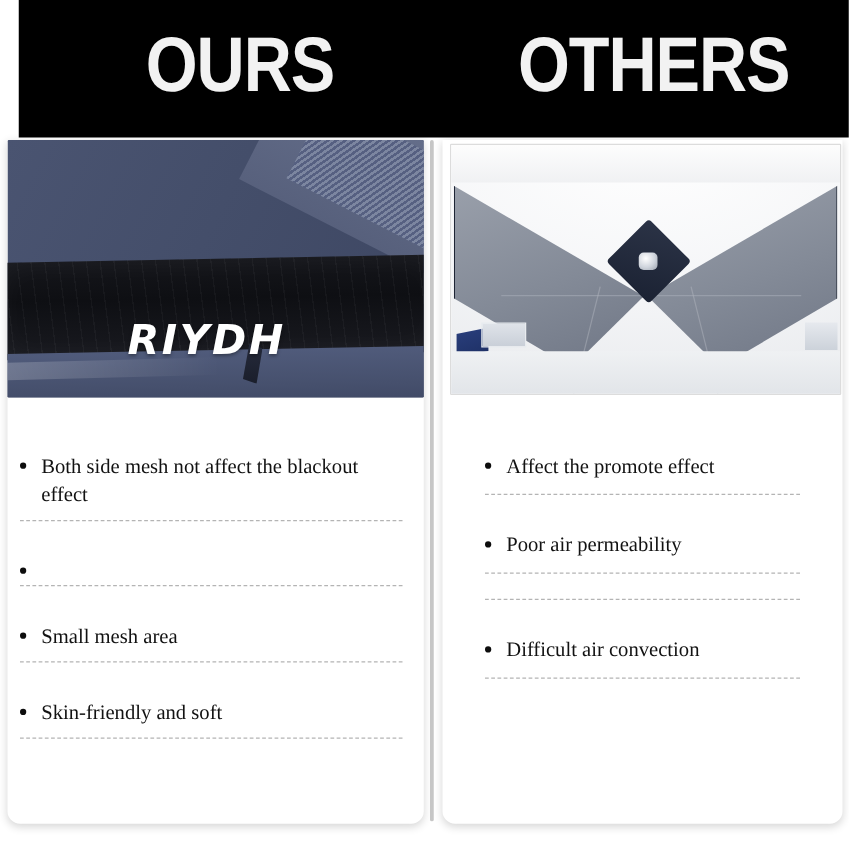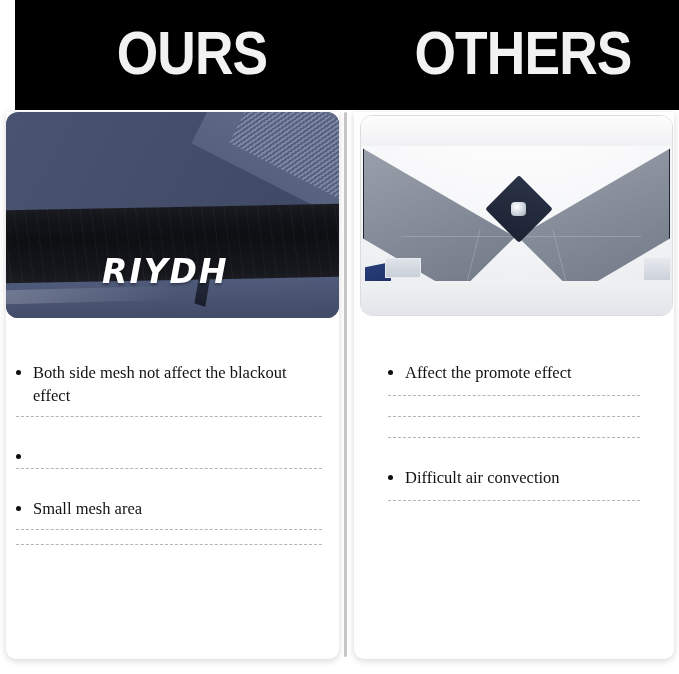--- a/index.html
+++ b/index.html
@@ -55,21 +55,21 @@
     left: 344px; top: 112px;
     width: 3px; height: 545px;
     background: #c6c6c6;
     border-radius: 2px;
   }
 
   
   .photo {
     position: absolute;
     overflow: hidden;
-    border-radius: 12px;
+    border-radius: 1px;
   }
   .photo.left {
     left: 6px; top: 112px;
     width: 333px; height: 206px;
   }
   .photo.right {
     left: 360px; top: 115px;
     width: 313px; height: 201px;
     border: 1px solid #dcdcdc;
     box-sizing: border-box;
@@ -318,30 +318,38 @@
     <span class="bullet"></span>
   </div>
   <div class="dashline"></div>
 
   <div class="feature-item">
     <span class="bullet"></span>
     <span class="feature-text">Small mesh area</span>
   </div>
   <div class="dashline"></div>
 
+  <div class="feature-item">
+    <span class="bullet"></span>
+    <span class="feature-text">Skin-friendly and soft</span>
+  </div>
   <div class="dashline"></div>
 </div>
 
 <div class="feature-list right">
   <div class="feature-item">
     <span class="bullet"></span>
     <span class="feature-text">Affect the promote effect</span>
   </div>
   <div class="dashline"></div>
 
+  <div class="feature-item">
+    <span class="bullet"></span>
+    <span class="feature-text">Poor air permeability</span>
+  </div>
   <div class="dashline"></div>
 
   <div class="dashline"></div>
 
   <div class="feature-item">
     <span class="bullet"></span>
     <span class="feature-text">Difficult air convection</span>
   </div>
   <div class="dashline"></div>
 </div>

